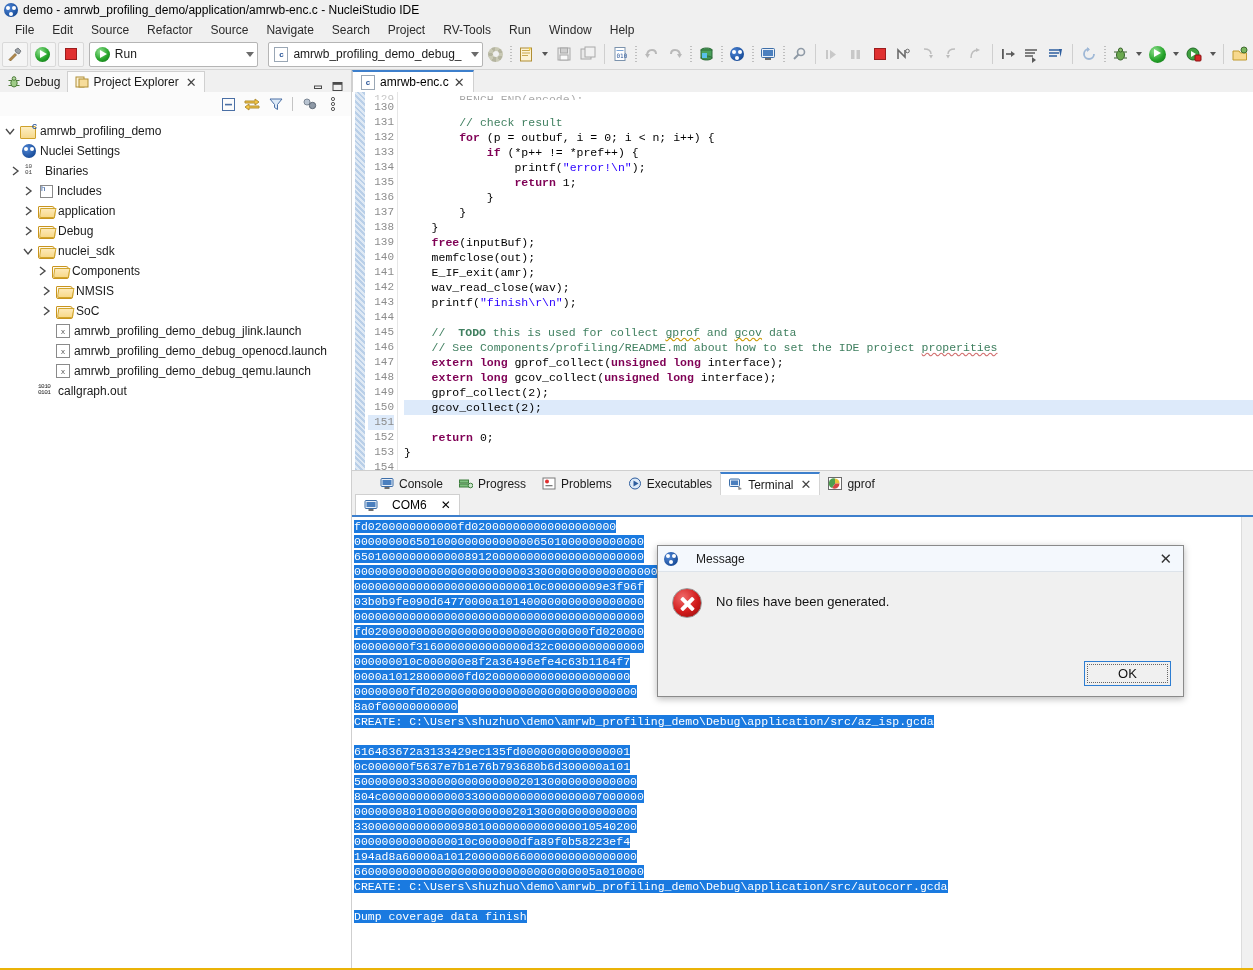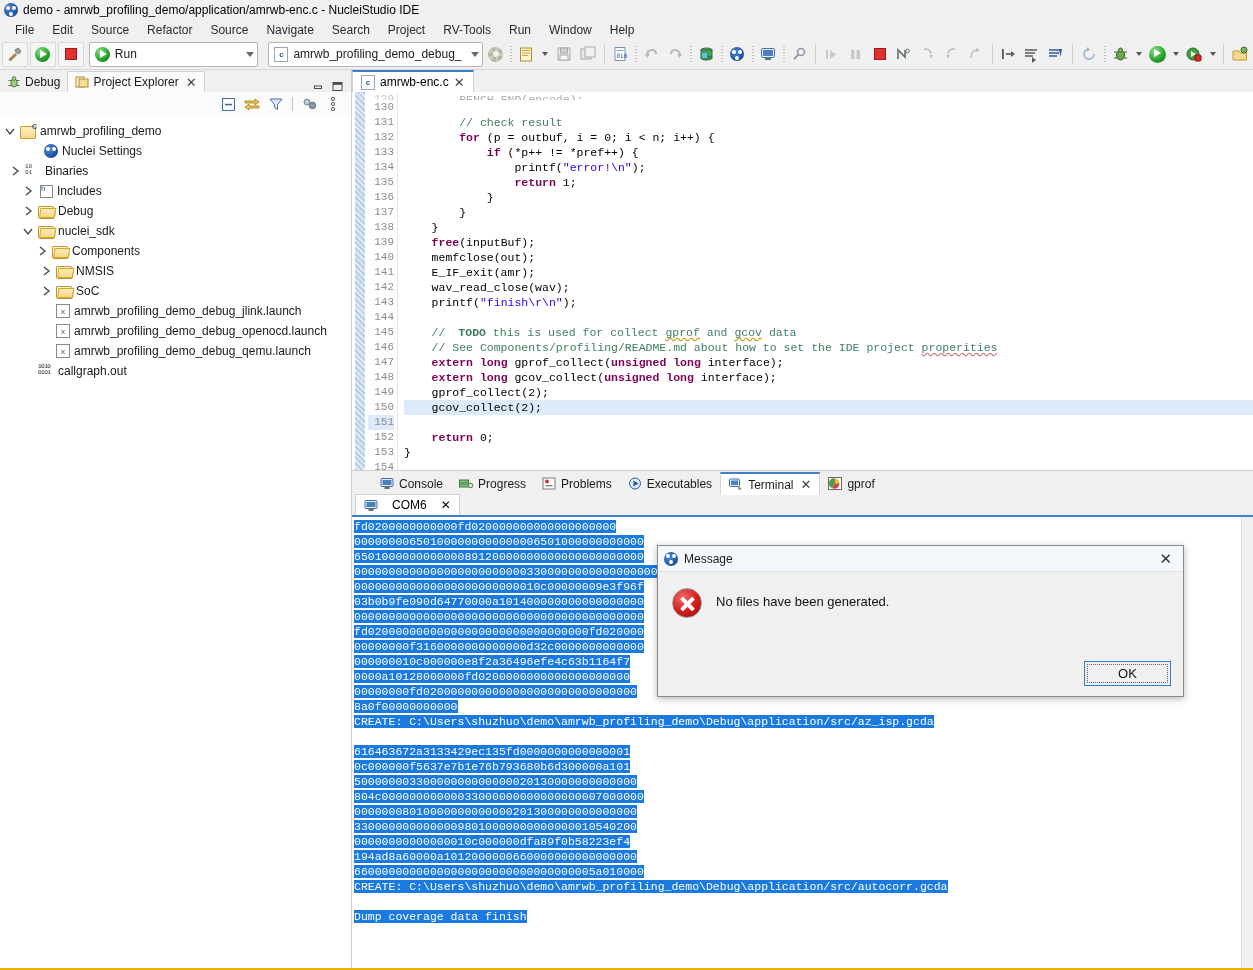--- a/index.html
+++ b/index.html
@@ -221,21 +221,21 @@
   .term-scroll { position: absolute; right: 0; top: 0; width: 12px; bottom: 0;
     background: #f0f0f0; border-left: 1px solid #dcdcdc; }
 
   
   .dialog {
     position: absolute; left: 657px; top: 545px; width: 527px; height: 152px;
     background: #f0f0f0; border: 1px solid #8a8a8a;
     box-shadow: 0 2px 7px rgba(0,0,0,0.28); z-index: 50;
   }
   .dlg-title { height: 26px; background: #f4f8fd; display: flex; align-items: center;
-    gap: 6px; padding: 10px 6px; border-bottom: 1px solid #dde3ea; }
+    gap: 18px; padding: 10px 6px; border-bottom: 1px solid #dde3ea; }
   .dlg-title-text { font-size: 12px; color: #1a1a1a; }
   .dlg-close { margin-left: auto; font-size: 15px; color: #333; cursor: default;
     padding: 0 5px; }
   .dlg-body { display: flex; align-items: flex-start; gap: 14px; padding: 16px 16px 0 14px;}
   .err-icon { width: 30px; height: 30px; border-radius: 50%; flex: 0 0 30px;
     background: radial-gradient(circle at 35% 30%, #f06a6a 0%, #d21c1c 55%, #8e0d0d 100%);
     border: 1px solid #9b9b9b; position: relative; }
   .err-icon::before, .err-icon::after {
     content:""; position: absolute; left: 6px; top: 13px; width: 17px; height: 4px;
     background: #fff; border-radius: 1px;
@@ -557,21 +557,21 @@
       <div class="tree" id="tree">
           <div class="tree-row" style="padding-left: 4px;">
             <span class="arrow">
               <svg width="12" height="12" viewBox="0 0 12 12">
                 <path d="M2 4 L6 9 L10 4" fill="none" stroke="#4b4b4b" stroke-width="1.4"></path>
               </svg>
             </span>
             <span class="proj-icon"></span>
             <span class="tlabel">amrwb_profiling_demo</span>
           </div>
-          <div class="tree-row" style="padding-left: 28px;">
+          <div class="tree-row" style="padding-left: 6px;">
             <span class="arrow"></span>
             <span class="nuclei-small"></span>
             <span class="tlabel">Nuclei Settings</span>
           </div>
           <div class="tree-row" style="padding-left: 9px;">
             <span class="arrow">
               <svg width="12" height="12" viewBox="0 0 12 12">
                 <path d="M4 2 L9 6 L4 10" fill="none" stroke="#4b4b4b" stroke-width="1.4"></path>
               </svg>
             </span>
@@ -579,20 +579,29 @@
             <span class="tlabel">Binaries</span>
           </div>
           <div class="tree-row" style="padding-left: 22px;">
             <span class="arrow">
               <svg width="12" height="12" viewBox="0 0 12 12">
                 <path d="M4 2 L9 6 L4 10" fill="none" stroke="#4b4b4b" stroke-width="1.4"></path>
               </svg>
             </span>
             <span class="inc-icon"></span>
             <span class="tlabel">Includes</span>
+          </div>
+          <div class="tree-row" style="padding-left: 22px;">
+            <span class="arrow">
+              <svg width="12" height="12" viewBox="0 0 12 12">
+                <path d="M4 2 L9 6 L4 10" fill="none" stroke="#4b4b4b" stroke-width="1.4"></path>
+              </svg>
+            </span>
+            <span class="folder"></span>
+            <span class="tlabel">application</span>
           </div>
           <div class="tree-row" style="padding-left: 22px;">
             <span class="arrow">
               <svg width="12" height="12" viewBox="0 0 12 12">
                 <path d="M4 2 L9 6 L4 10" fill="none" stroke="#4b4b4b" stroke-width="1.4"></path>
               </svg>
             </span>
             <span class="folder"></span>
             <span class="tlabel">Debug</span>
           </div>

